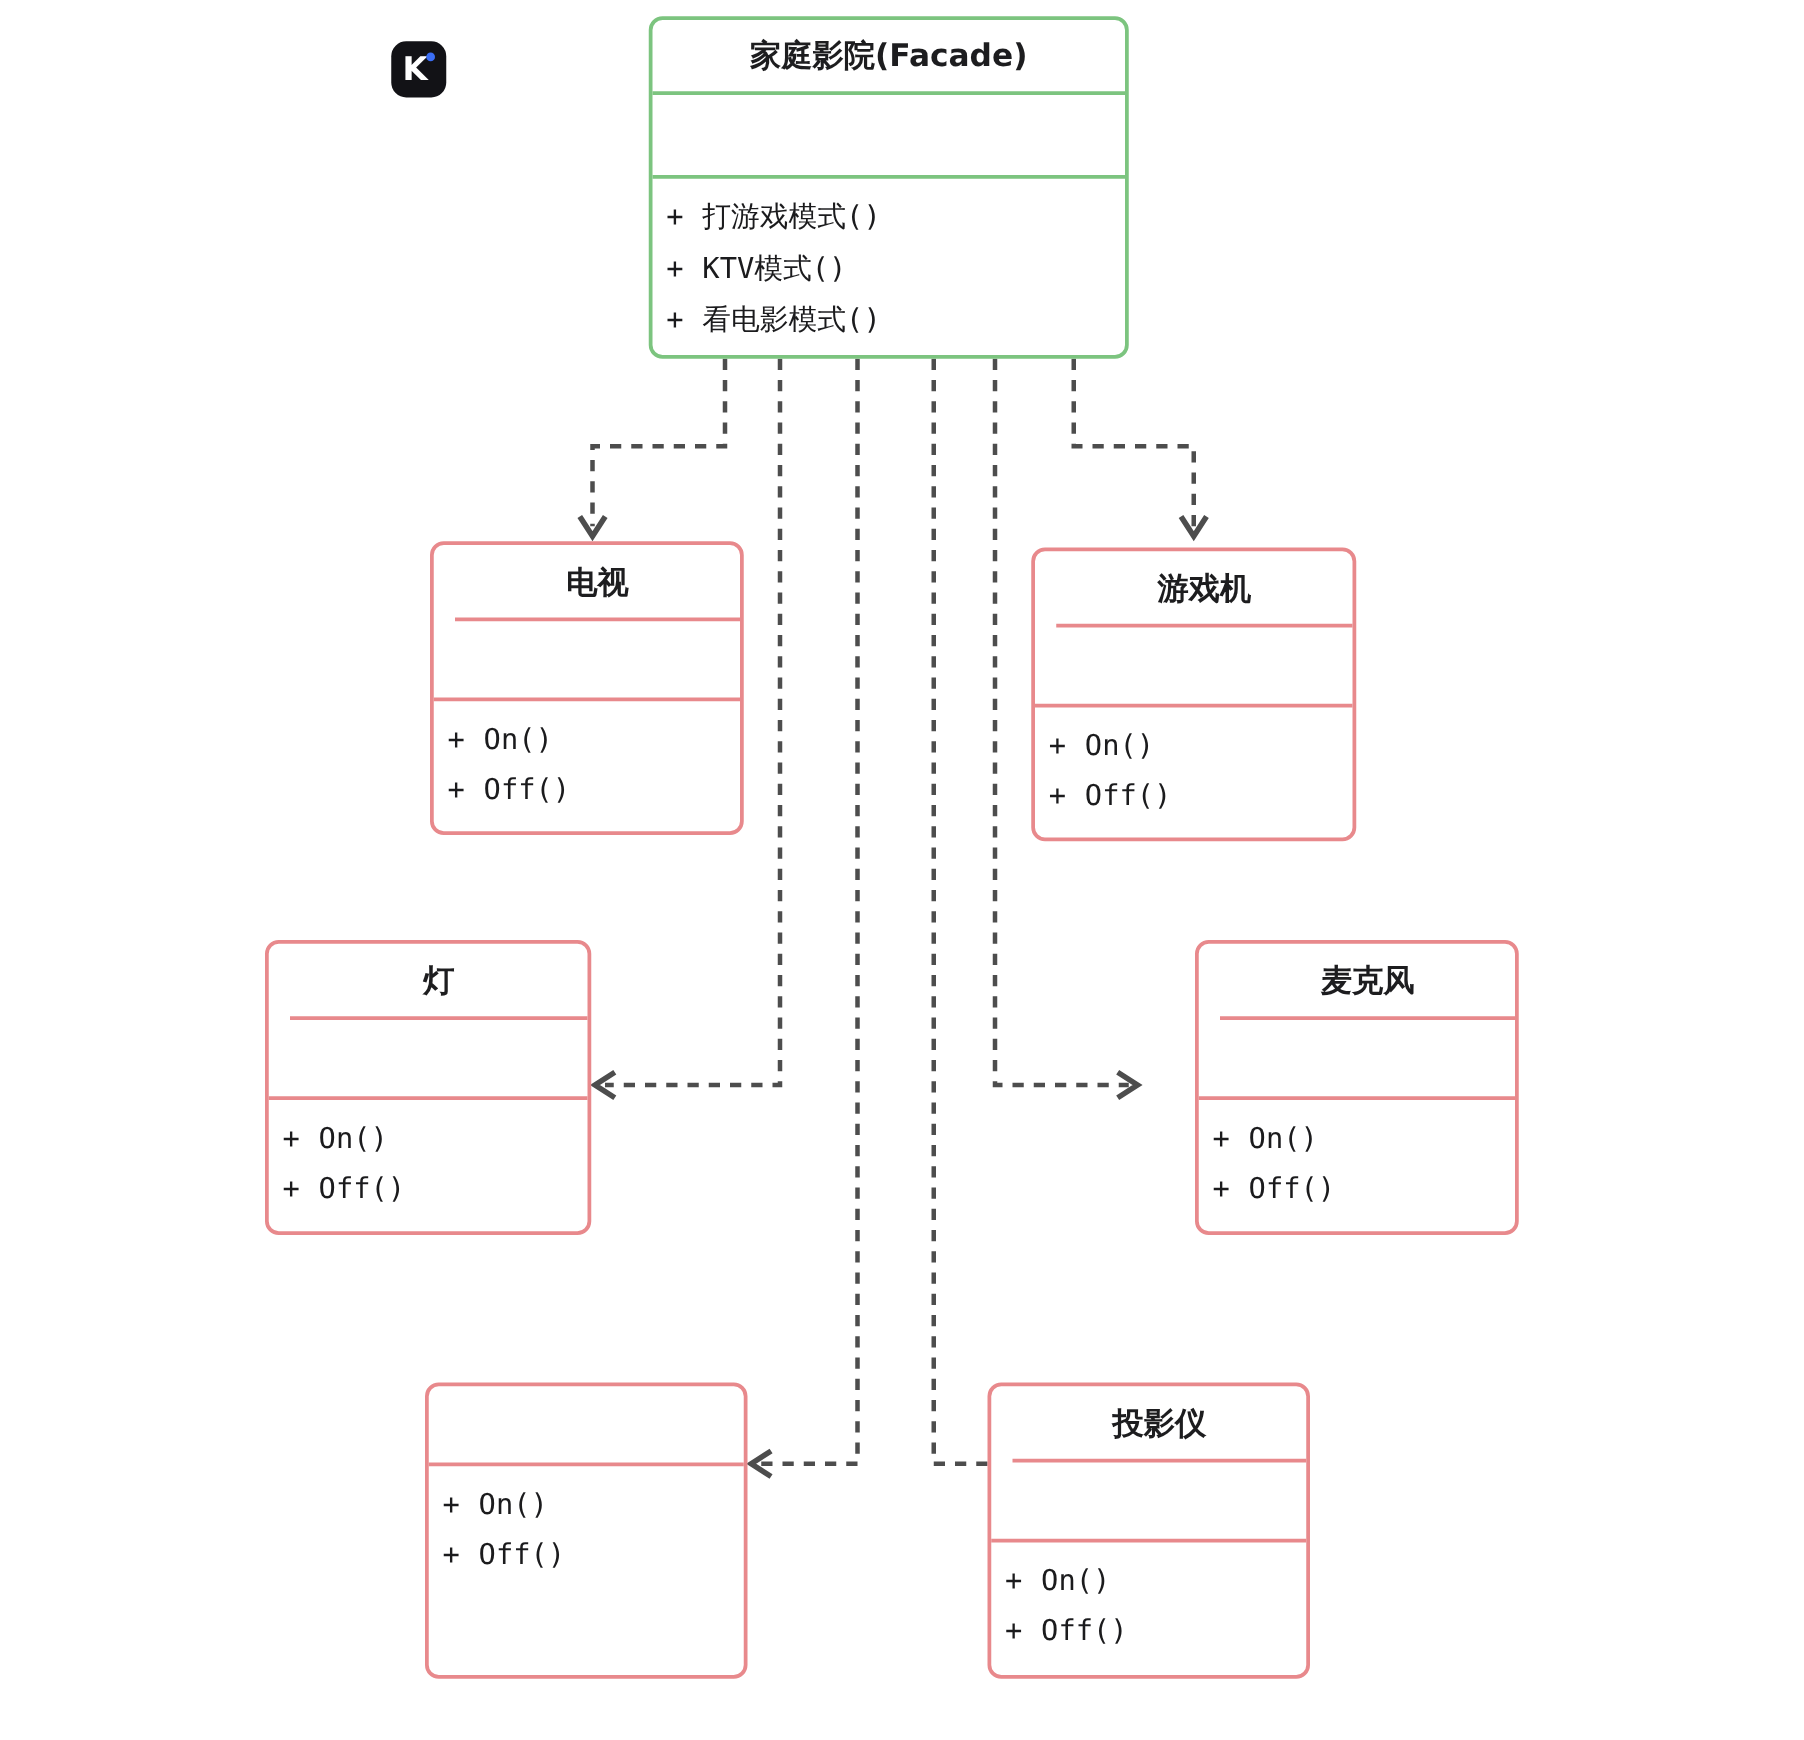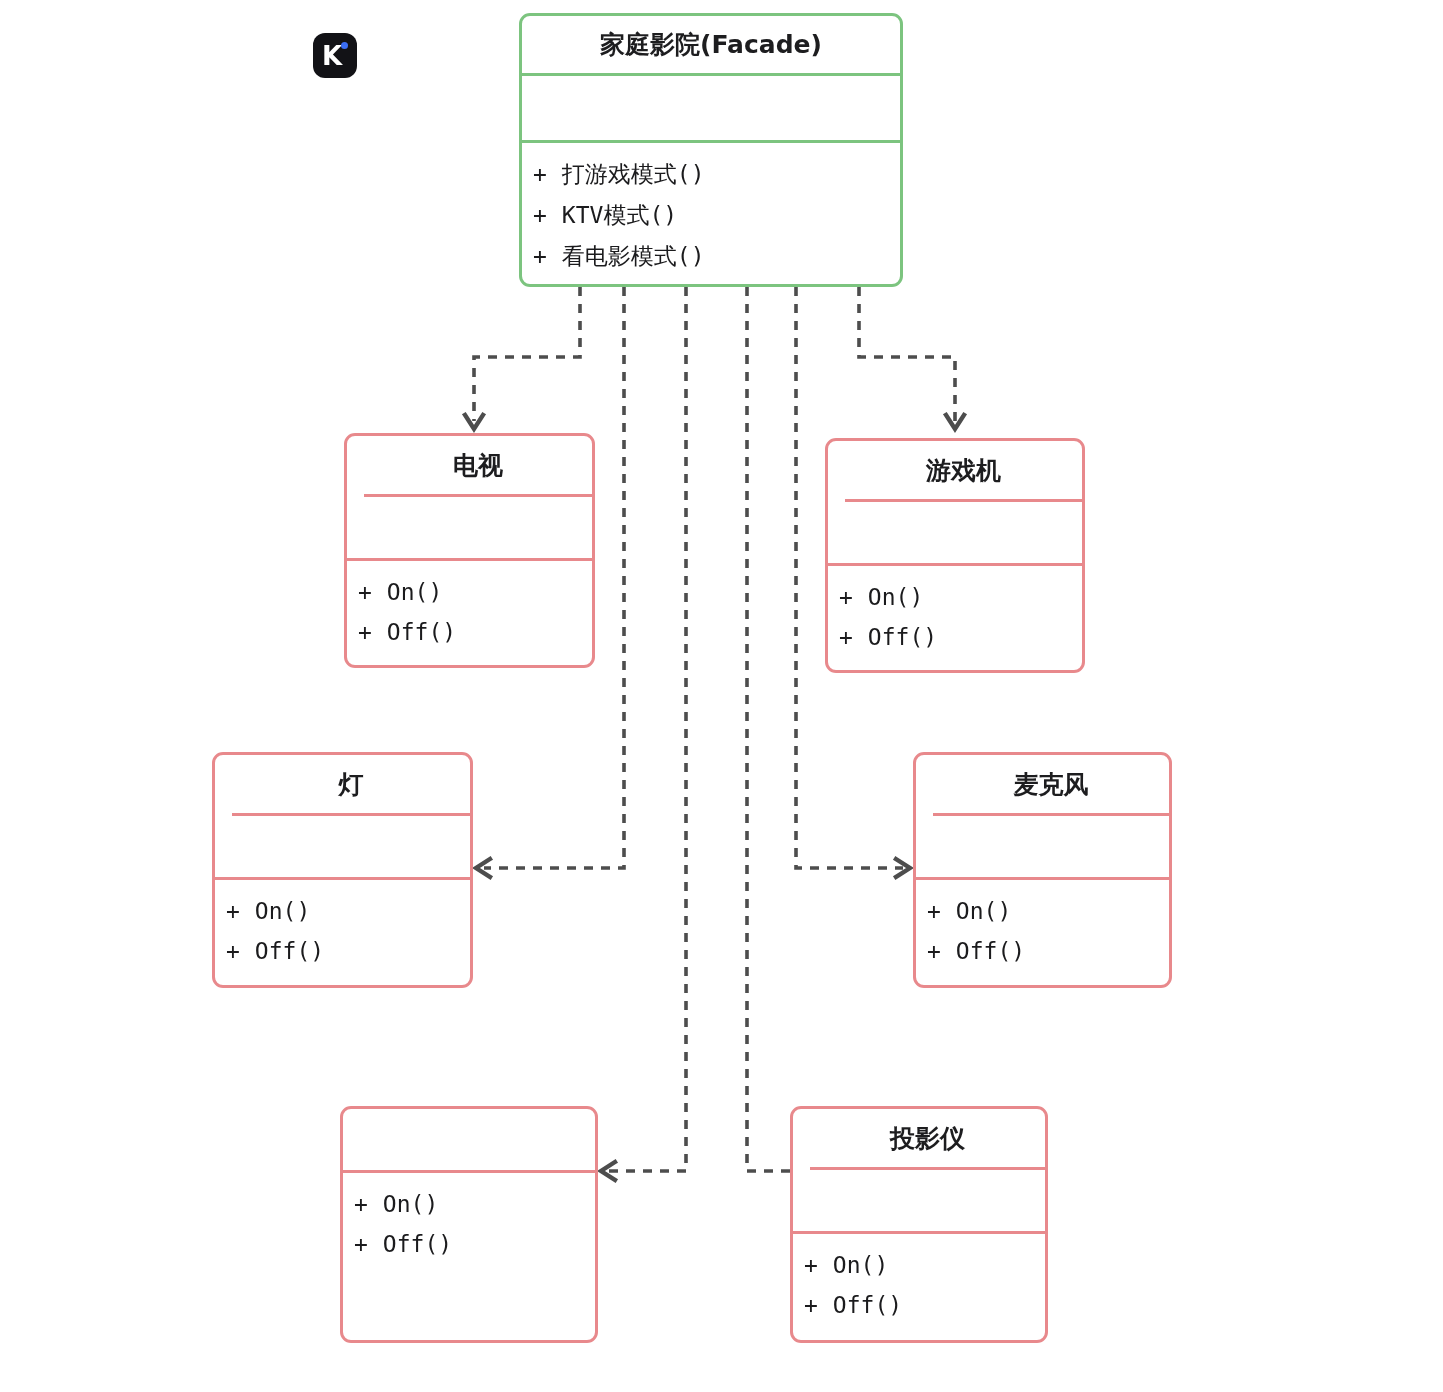--- a/index.html
+++ b/index.html
@@ -65,21 +65,21 @@
   .facade-box .uml-title { height: 60px; }
   .facade-box .uml-attrs { height: 67px; }
   .sub-box .uml-title { height: 61px; margin-left: 17px; }
   .sub-box .uml-attrs { height: 64px; }
 
   
   #box-facade    { left: 519px; top: 13px;   width: 384px; height: 274px; }
   #box-tv        { left: 344px; top: 433px;  width: 251px; height: 235px; }
   #box-game      { left: 825px; top: 438px;  width: 260px; height: 235px; }
   #box-light     { left: 212px; top: 752px;  width: 261px; height: 236px; }
-  #box-mic       { left: 913px; top: 752px;  width: 259px; height: 236px; }
+  #box-mic       { left: 956px; top: 752px;  width: 259px; height: 236px; }
   #box-speaker   { left: 340px; top: 1106px; width: 258px; height: 237px; }
   #box-projector { left: 790px; top: 1106px; width: 258px; height: 237px; }
 </style>
 </head>
 <body>
 
 <div class="canvas">
 
   <svg class="connector-layer" viewBox="0 0 1443 1392" xmlns="http://www.w3.org/2000/svg">
 

